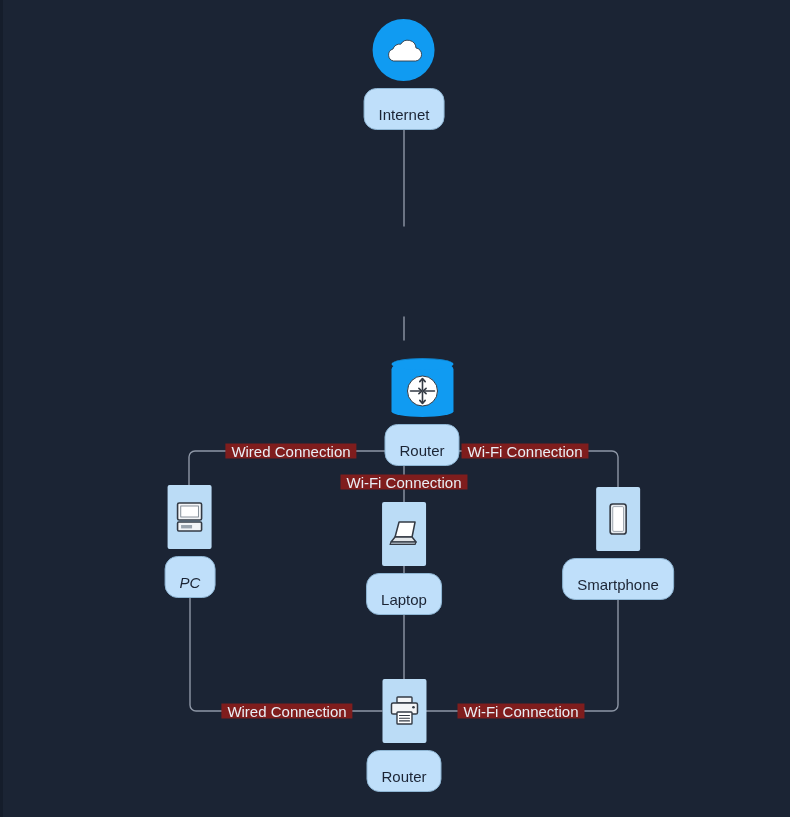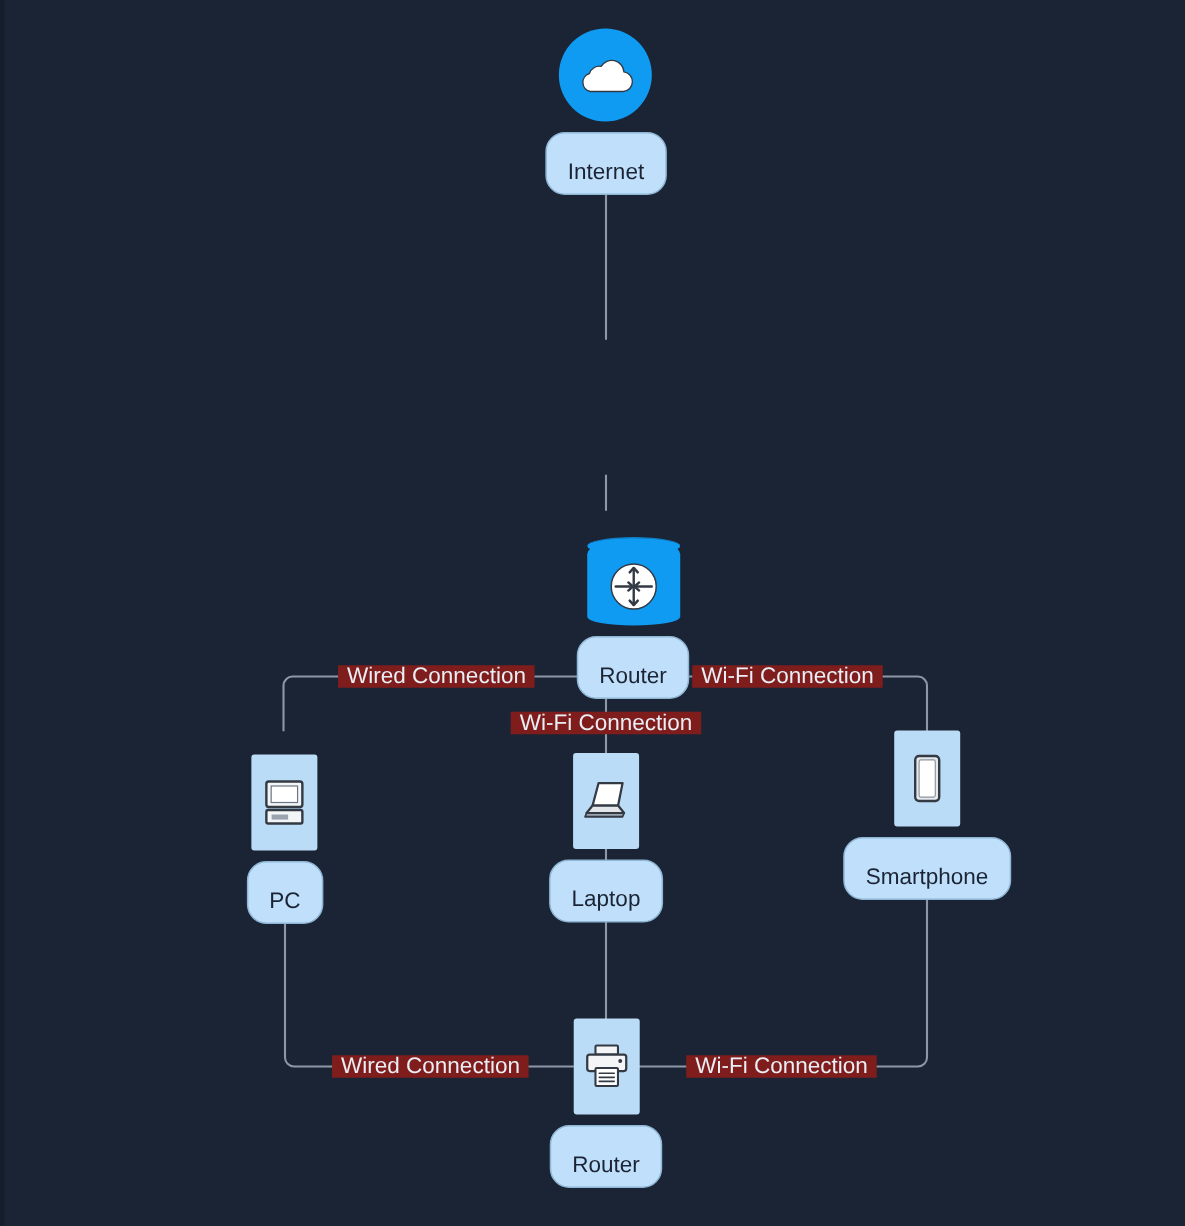--- a/index.html
+++ b/index.html
@@ -170,21 +170,21 @@
           <path d="M23.6 17.3 L20.6 20 L23.6 22.7" stroke-linejoin="round"></path>
 
           <line x1="19" y1="20" x2="8" y2="20"></line>
           <path d="M16.4 17.3 L19.4 20 L16.4 22.7" stroke-linejoin="round"></path>
         </g>
       </svg>
     </div>
     <div class="label">Router</div>
   </div>
 
-  <div class="node" style="left:187px; top:503px; transform:translateX(-50%);">
+  <div class="node" style="left:187px; top:485px; transform:translateX(-50%);font-style:italic;">
     <div class="shape shape-card">
       <svg class="glyph" width="32" height="34" viewBox="0 0 32 34">
         <rect x="4" y="3" width="24" height="17" rx="1.6" fill="#f3f5f7" stroke="#333a44" stroke-width="1.6"></rect>
         <rect x="7.2" y="6" width="17.6" height="11" fill="#ffffff" stroke="#6b7682" stroke-width="0.8"></rect>
         <rect x="4" y="22" width="24" height="9" rx="1.2" fill="#f3f5f7" stroke="#333a44" stroke-width="1.6"></rect>
         <rect x="7.5" y="25" width="11" height="3.4" fill="#9aa4ae"></rect>
       </svg>
     </div>
     <div class="label">PC</div>
   </div>

